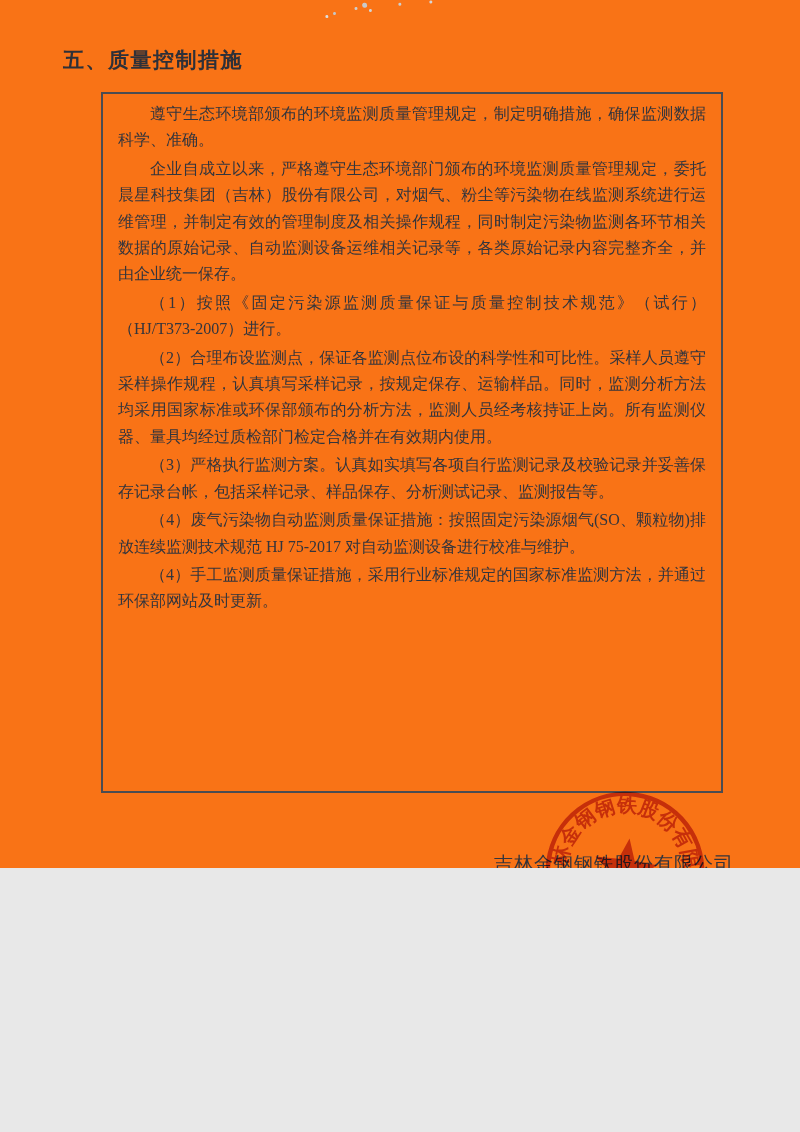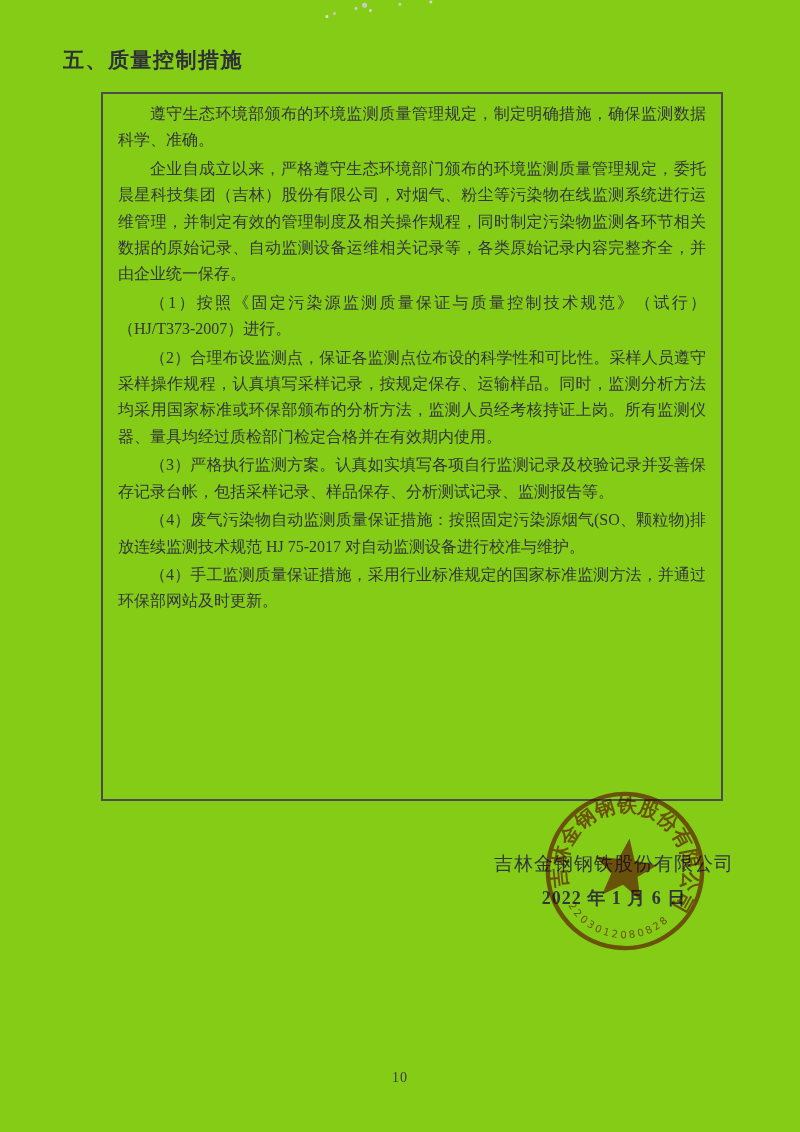--- a/index.html
+++ b/index.html
@@ -1,22 +1,22 @@
 <!DOCTYPE html>
 <html><head>
 <meta charset="utf-8">
 <style>
   html, body { margin: 0; padding: 0; }
   body { background: #e8e8e8; }
   .page {
     position: relative;
     width: 800px;
-    height: 1132px;
+    height: 868px;
     margin: 0 auto;
-    background: #84cc16;
+    background: #f97316;
     overflow: hidden;
     font-family: "Liberation Serif", "DejaVu Serif", serif;
     color: #33353d;
   }
   .specks {
     position: absolute;
     left: 333px; top: 12px;
     width: 3px; height: 3px;
     background: #c6c6c6;
     border-radius: 50%;
@@ -33,21 +33,21 @@
     font-weight: bold;
     letter-spacing: 1.5px;
     color: #2e3038;
   }
   .content-box {
     position: absolute;
     left: 101px; top: 92px;
     width: 588px;
     min-height: 690px;
     border: 2px solid #4a4c52;
-    padding: 7px 15px 8px 15px;
+    padding: 7px 15px 0 15px;
     font-size: 16px;
     line-height: 26.4px;
     text-align: justify;
     color: #33353d;
   }
   .content-box p {
     margin: 0 0 2px 0;
     text-indent: 2em;
   }
   .signature {

